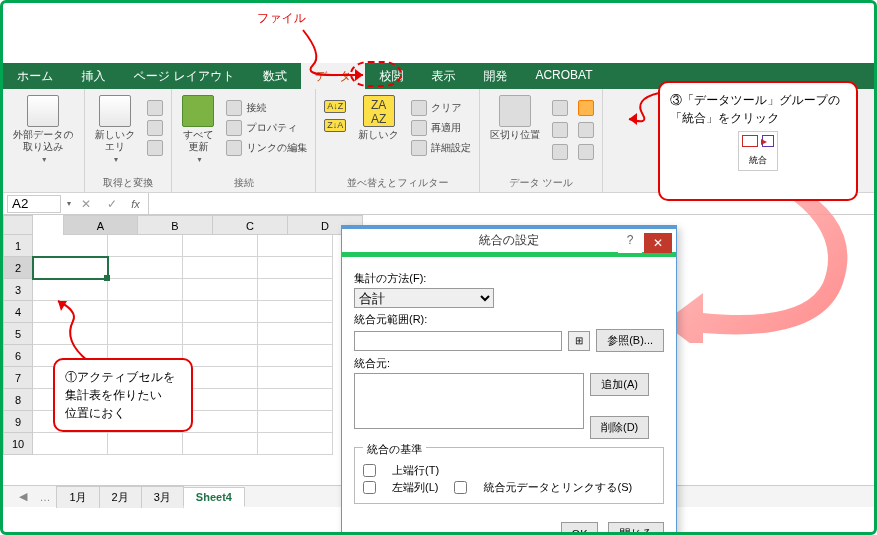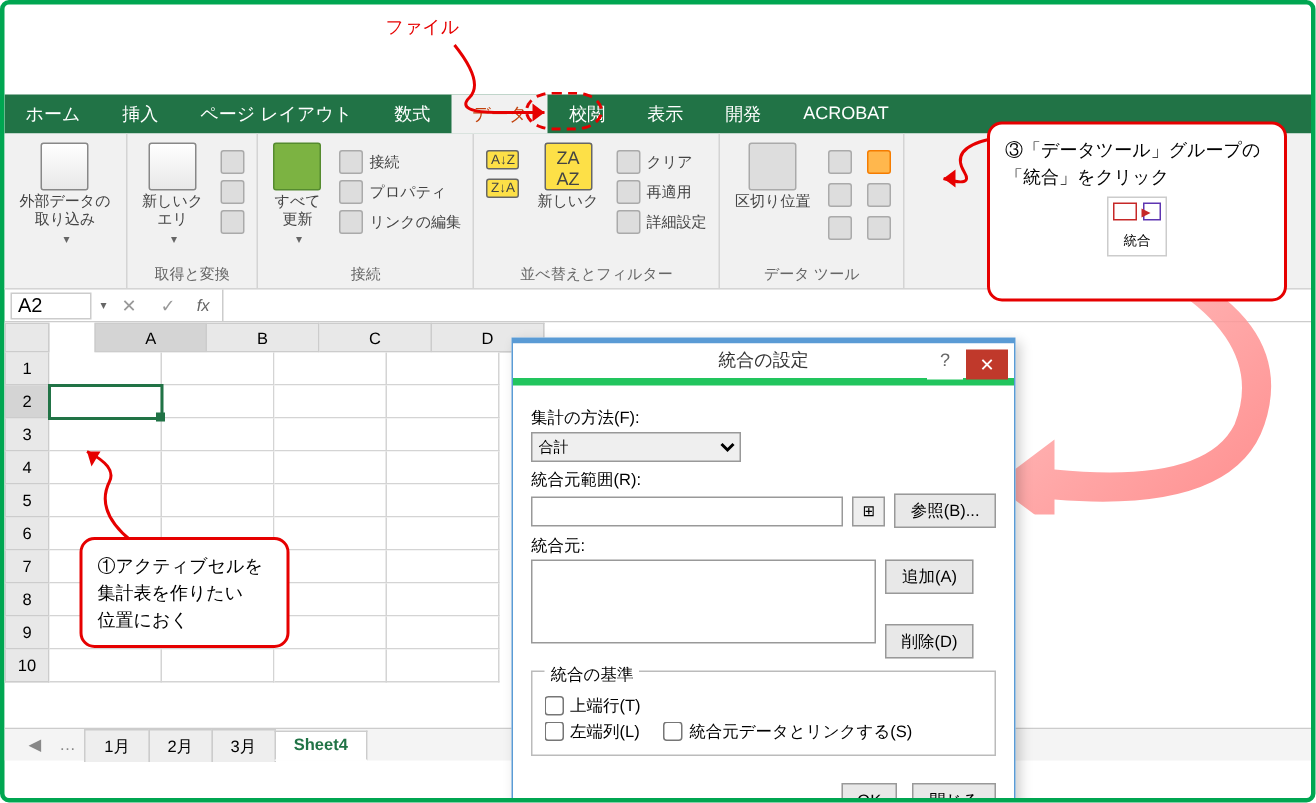--- a/index.html
+++ b/index.html
@@ -59,32 +59,32 @@
   
   
   .dialog { position:absolute; left:338px; top:222px; width:336px; background:#fff; border:1px solid #5a9bd5; box-shadow: 3px 3px 8px rgba(0,0,0,.2); z-index:20;}
   .dialog-title { background:#fff; border-bottom:5px solid #22c55e; height:28px; display:flex; align-items:center; justify-content:center; font-size:12px; position:relative; color:#333;}
   .dlg-help { position:absolute; right:34px; top:4px; width:24px; height:20px; text-align:center; background:#fff; color:#666; font-size:12px;}
   .dlg-close { position:absolute; right:4px; top:4px; width:28px; height:20px; background:#c0392b; color:#fff; text-align:center; line-height:20px; font-size:12px;}
   .dialog { border-top: 4px solid #5a9bd5;}
   .dialog-body { padding:10px 12px; font-size:11px;}
   .dlg-label { margin:4px 0 2px;}
   .dlg-select { display:flex; align-items:center;}
-  .dlg-select select { width:140px; height:20px; font-size:10px; border:1px solid #999;}
+  .dlg-select select { width:140px; height:20px; font-size:13px; border:1px solid #999;}
   .dlg-input-row { display:flex; gap:6px; align-items:center;}
   .dlg-input-row input[type=text] { flex:1; height:20px; border:1px solid #999; padding:0 4px; font-size:11px;}
   .refedit-btn { width:22px; height:20px; border:1px solid #999; background:#eee; font-size:10px;}
   .browse-btn, .add-btn, .del-btn, .ok-btn, .close-btn { border:1px solid #999; background:#e8e8e8; padding:3px 10px; font-size:11px; cursor:pointer;}
   .listbox { width:230px; height:56px; border:1px solid #999; background:#fff;}
   .side-btns { display:flex; flex-direction:column; gap:20px; }
   .fieldset { border:1px solid #bbb; padding:6px 8px 8px; margin-top:8px;}
   .fieldset-legend { font-size:11px; padding:0 4px; position:relative; top:-12px; background:#fff; display:inline-block;}
   .fieldset-content { margin-top:-8px;}
   .chk-row { display:flex; gap:16px; align-items:center; font-size:11px; margin-top:2px;}
-  .chk-row label { display:flex; align-items:center; gap:4px;}
+  .chk-row label { display:flex; align-items:center; gap:16px;}
   .dlg-buttons { display:flex; justify-content:flex-end; gap:10px; padding:8px 12px; border-top:0;}
   
   
   .callout { position:absolute; border:2px solid #e60000; border-radius:10px; background:#fff; padding:8px 10px; font-size:12px; line-height:1.5; z-index:30;}
   .callout1 { left:50px; top:355px; width:140px;}
   .callout2 { left:252px; top:4px; border:none; background:transparent; color:#e60000; padding:2px;}
   .callout3 { left:655px; top:78px; width:200px; height:120px; background:#fff;}
   .callout3 .mini-tool { border:1px solid #ccc; width:40px; height:40px; margin:4px auto 0; display:flex; flex-direction:column; align-items:center; justify-content:center; font-size:9px; gap:2px;}
   .squig-arrow { position:absolute; z-index:25; pointer-events:none;}
   .pink-arrow { position:absolute; z-index:15; pointer-events:none;}

